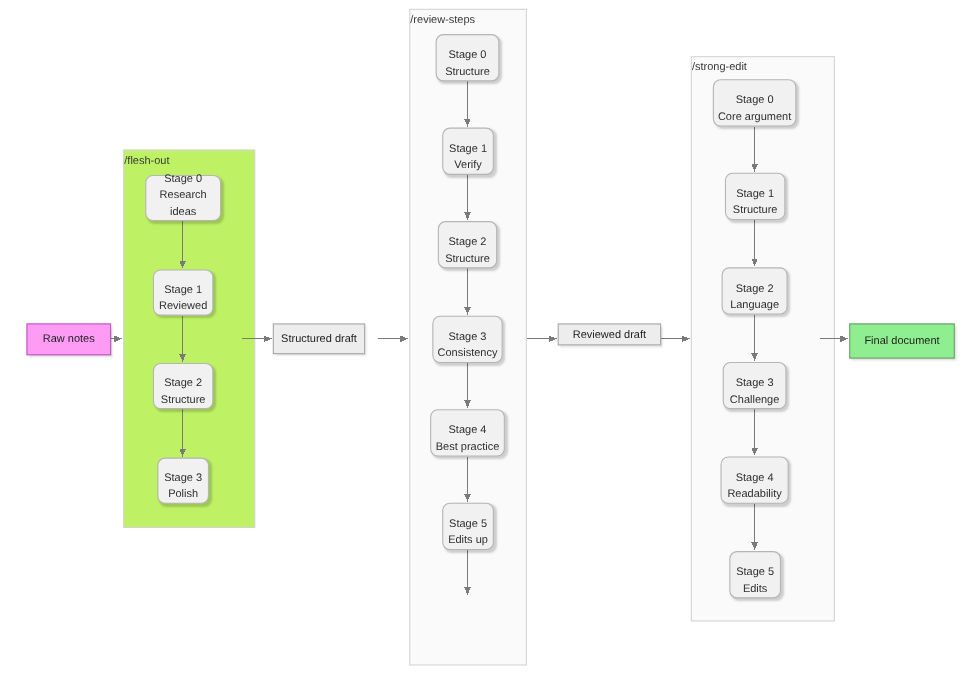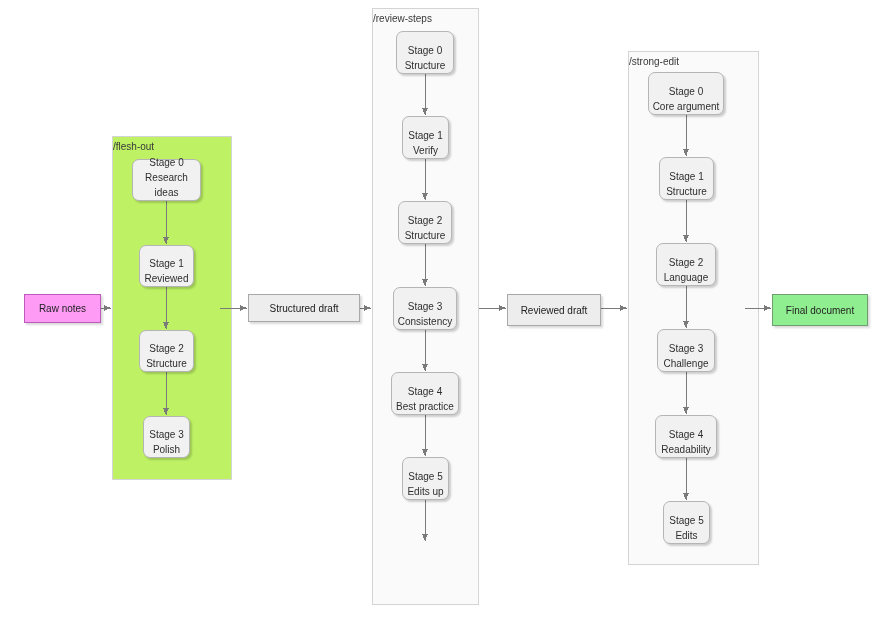--- a/index.html
+++ b/index.html
@@ -167,22 +167,22 @@
       <span>Stage 4</span>
       <span>Readability</span>
     </div>
     <div class="stage" style="background: rgb(241, 241, 241); border-color: rgb(181, 181, 181); color: rgb(46, 46, 46); left: 663px; top: 501px; width: 47px; height: 43px;">
       <span>Stage 5</span>
       <span>Edits</span>
     </div>
     <div class="terminal" style="background: rgb(254, 155, 245); border: 1px solid rgb(187, 92, 187); left: 8px; top: 294px; width: 77px; height: 29px; margin-left: 16px;">
       <span>Raw notes</span>
     </div>
-    <div class="terminal" style="background: rgb(237, 237, 237); border: 1px solid rgb(168, 168, 168); left: 248px; top: 294px; width: 112px; height: 28px;">
+    <div class="terminal" style="background: rgb(237, 237, 237); border: 1px solid rgb(168, 168, 168); left: 248px; top: 294px; width: 84px; height: 28px;">
       <span>Structured draft</span>
     </div>
-    <div class="terminal" style="background: rgb(237, 237, 237); border: 1px solid rgb(168, 168, 168); left: 507px; top: 294px; width: 94px; height: 32px; text-align: center;">
+    <div class="terminal" style="background: rgb(237, 237, 237); border: 1px solid rgb(168, 168, 168); left: 507px; top: 294px; width: 94px; height: 20px; text-align: center;">
       <span>Reviewed draft</span>
     </div>
     <div class="terminal" style="background: rgb(143, 238, 143); border: 1px solid rgb(111, 158, 111); left: 772px; top: 294px; width: 96px; height: 32px;">
       <span>Final document</span>
     </div>
   </div>
 
 </body></html>

